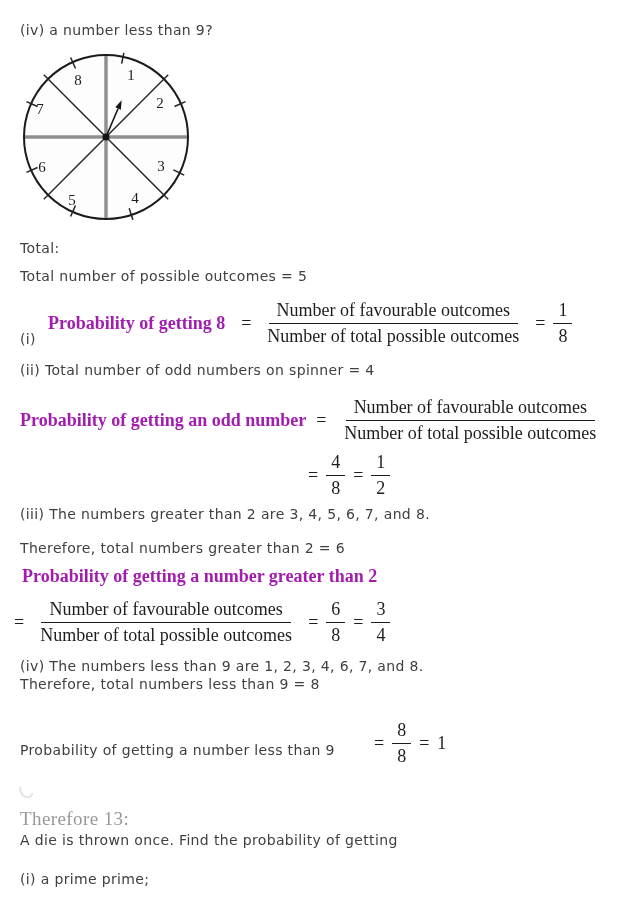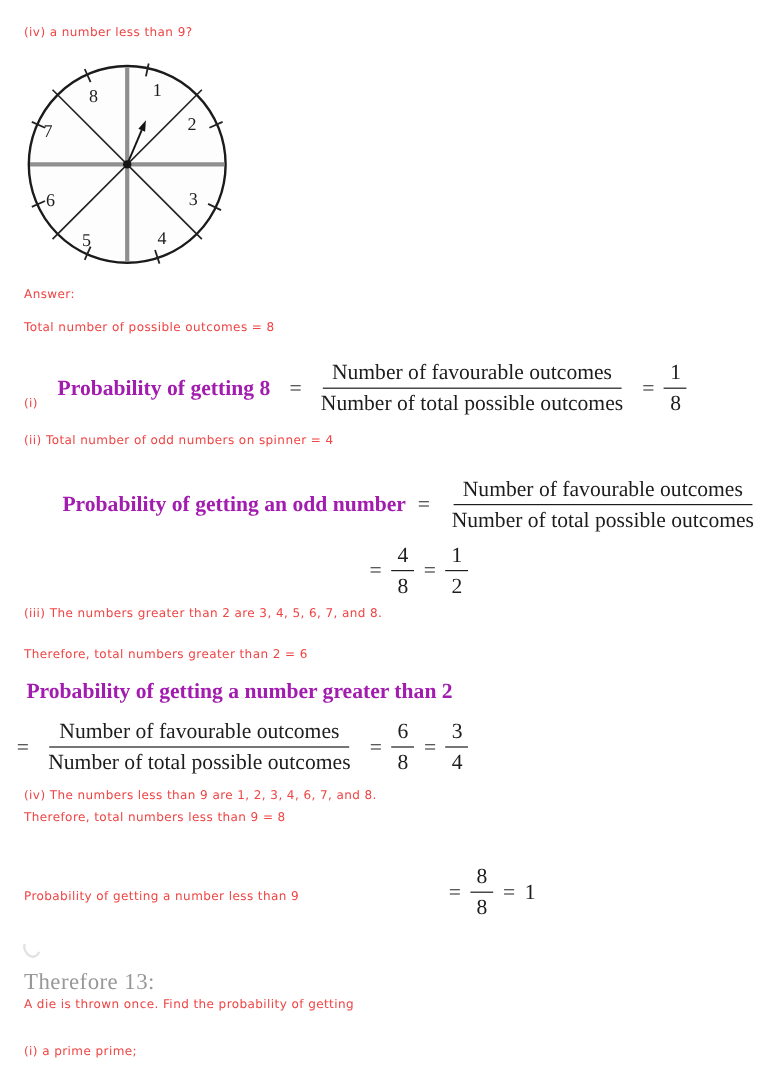--- a/index.html
+++ b/index.html
@@ -2,26 +2,26 @@
 <html><head>
 <meta charset="utf-8">
 <style>
   html,body{margin:0;padding:0;}
   body{
     width:637px;height:903px;position:relative;background:#ffffff;
     font-family:"DejaVu Sans","Liberation Sans",sans-serif;
     overflow:hidden;
   }
   .abs{position:absolute;white-space:nowrap;}
-  .sans{font-size:10px;color:#ef4444;letter-spacing:.35px;}
+  .sans{font-size:14px;color:#404040;letter-spacing:.35px;}
   .serif{font-family:"Liberation Serif","DejaVu Serif",serif;font-size:18px;color:#a21caf;}
   .bold{font-weight:bold;}
   .formula-row{display:flex;align-items:center;}
   .gap8{gap:8px;}
-  .gap10{gap:10px;margin-left:32px;}
+  .gap10{gap:10px;}
   .frac{display:inline-flex;flex-direction:column;align-items:center;
         font-family:"Liberation Serif","DejaVu Serif",serif;color:#1d1d1d;font-size:18px;}
   .frac .n{display:block;padding:0 8px 2px;border-bottom:1.5px solid #1d1d1d;line-height:1.15;}
   .frac .d{display:block;padding:2px 8px 0;line-height:1.15;}
   .frac.digits .n{padding:0 5px 2px;}
   .frac.digits .d{padding:2px 5px 0;}
   .eq{font-family:"Liberation Serif","DejaVu Serif",serif;font-size:18px;color:#1d1d1d;}
   .q-title{font-family:"Liberation Serif","DejaVu Serif",serif;font-size:19px;color:#98989a;letter-spacing:.4px;}
   .spin-num{font-family:"Liberation Serif","DejaVu Serif",serif;font-size:15px;fill:#1c1c1c;}
   .artifact{width:13px;height:10px;border:2px solid #e2e2e2;border-radius:50%;
@@ -63,22 +63,22 @@
     <text x="57" y="33" text-anchor="middle" class="spin-num">8</text>
 
     <g>
       <line x1="85" y1="85" x2="97.1" y2="56.5" stroke="#151515" stroke-width="1.6"></line>
       <polygon points="100.6,48.2 99.9,57.7 94.3,55.3" fill="#151515"></polygon>
       <circle cx="85" cy="85" r="3.5" fill="#151515"></circle>
     </g>
   </svg>
 </div>
 
-<div class="abs sans" style="left:20px;top:240px">Answer:</div>
-<div class="abs sans" style="left:20px;top:268px">Total number of possible outcomes = 8</div>
+<div class="abs sans" style="left:20px;top:240px">Total:</div>
+<div class="abs sans" style="left:20px;top:268px">Total number of possible outcomes = 5</div>
 
 <div class="abs sans" style="left:20px;top:331px">(i)</div>
 <div class="abs formula-row gap8" style="left:48px;top:296px;height:54px">
   <span class="serif bold">Probability of getting 8</span>
   <span class="eq" style="margin-left:8px">=</span>
   <span class="frac">
     <span class="n">Number of favourable outcomes</span>
     <span class="d">Number of total possible outcomes</span>
   </span>
   <span class="eq">=</span>

